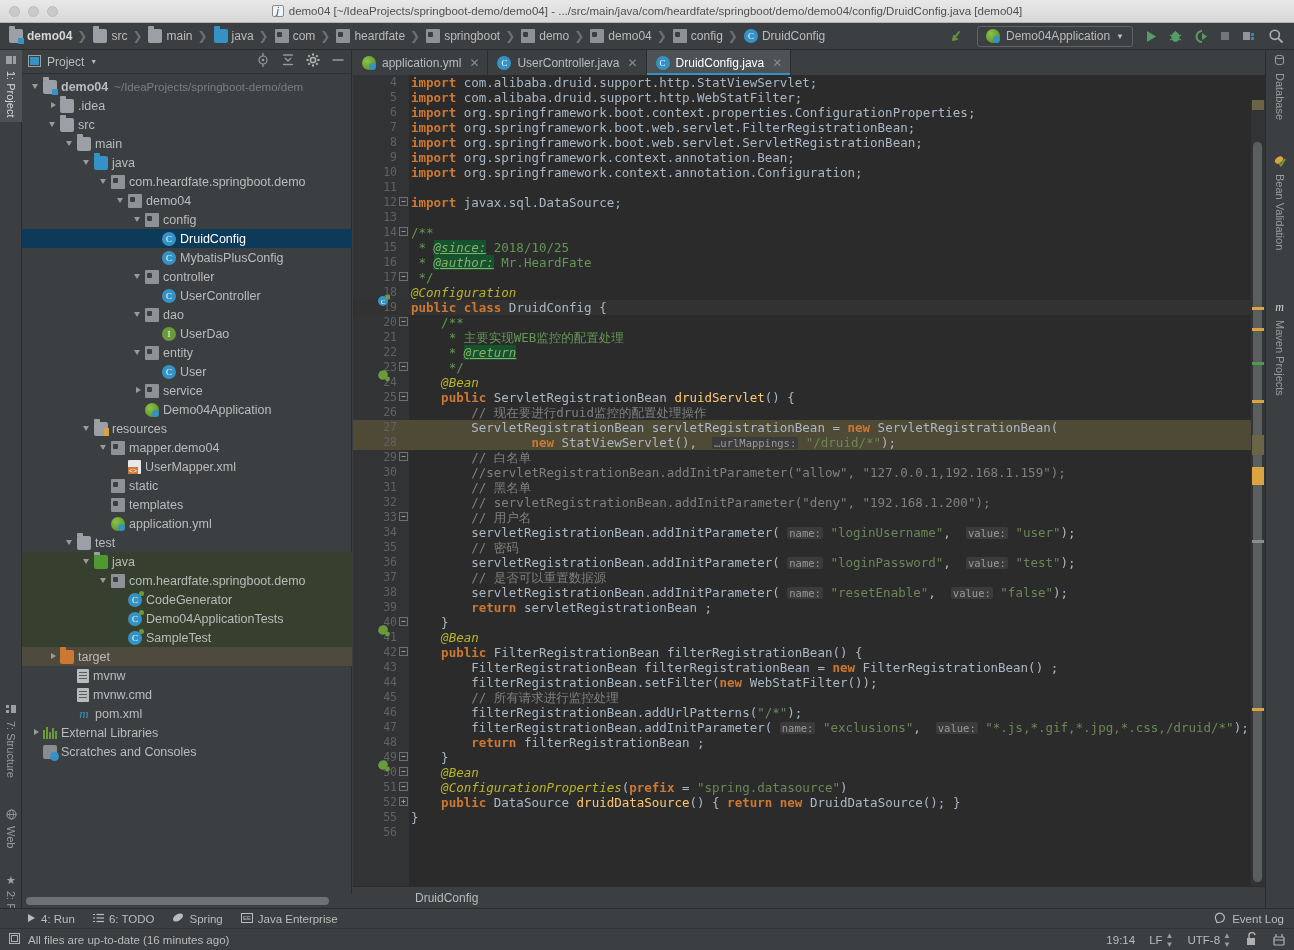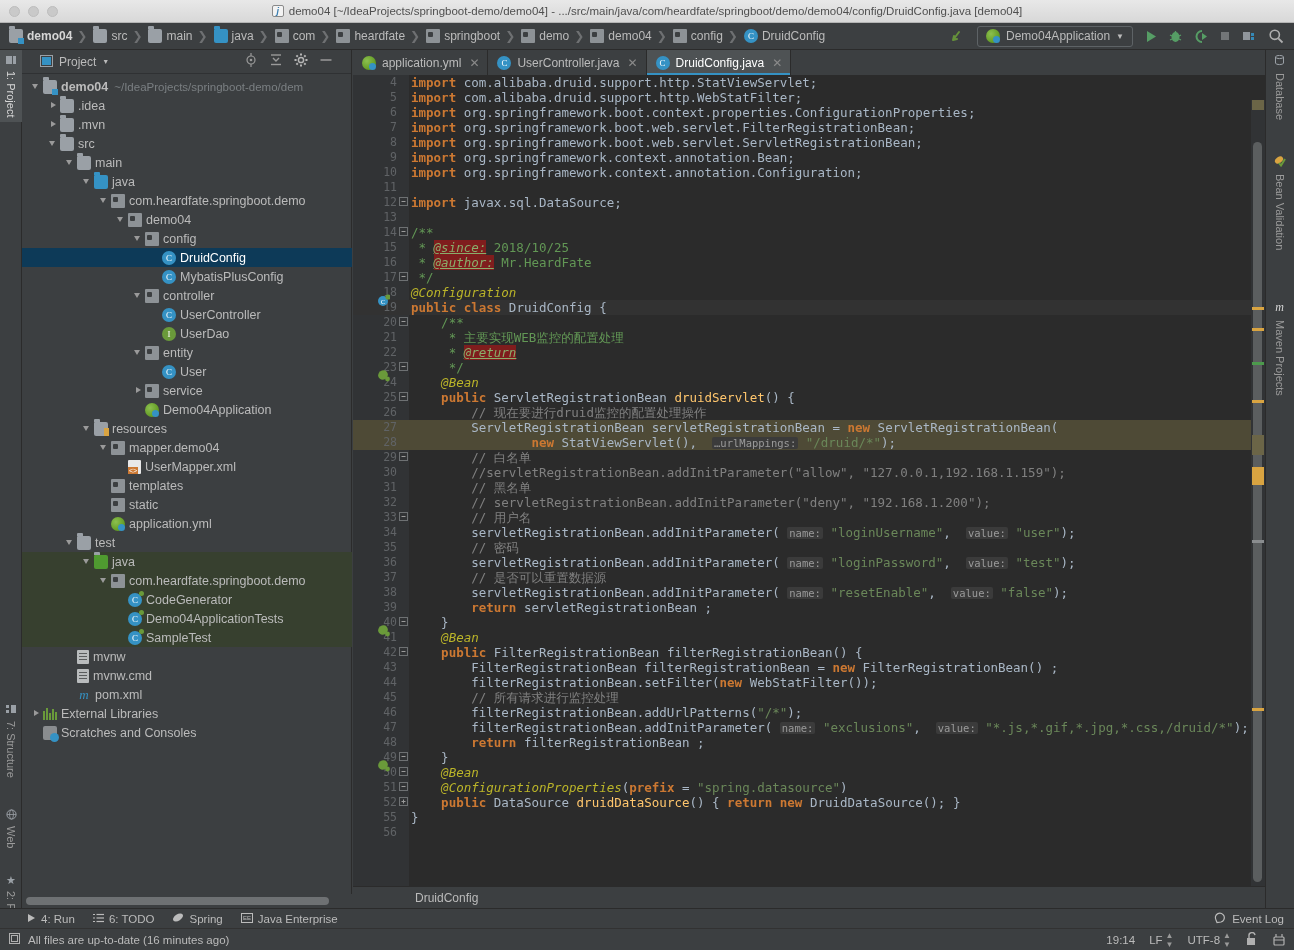--- a/index.html
+++ b/index.html
@@ -97,21 +97,21 @@
     padding:4px 4px; display:flex; align-items:center; gap:4px;
   }
   .vtab.active { background:#4e5254; color:#d6d6d6; }
 
   
   .project-panel {
     position:absolute; top:50px; left:22px; width:330px; height:858px;
     background:#3c3f41; border-right:1px solid #2b2b2b;
   }
   .panel-head {
-    height:24px; display:flex; align-items:center; padding:0 18px;
+    height:24px; display:flex; align-items:center; padding:0 6px;
     background:#3c3f41; border-bottom:1px solid #2f3133;text-align:right;
   }
   .panel-title { font-size:12px; color:#bbbbbb; margin-left:6px; }
   .panel-head-icons { margin-left:auto; display:flex; align-items:center; gap:11px; color:#9a9a9a; }
   .tree { position:absolute; top:24px; left:0; width:330px; height:820px; overflow:hidden; padding-top:3px; }
   .trow {
     height:19px; display:flex; align-items:center; font-size:12.5px; color:#bbbbbb;
     white-space:nowrap; padding-left:4px;
   }
   .trow.sel { background:#0d3a58; color:#ffffff; }
@@ -182,21 +182,21 @@
     position:absolute; left:0; width:44px; text-align:right; color:#606366; font-size:11.5px;
   }
   .ln .txt { position:absolute; left:58px; color:#a9b7c6; }
   .ln.hl { background:#323232; }
   .ln.sel-band { background:#4e4a36; }
 
   .kw { color:#cc7832; font-weight:bold; }
   .str { color:#6a8759; }
   .cmt { color:#808080; }
   .doc { color:#629755; }
-  .doctag { color:#8aad6b; background:#7f1d1d; font-style:italic; text-decoration:underline; }
+  .doctag { color:#8aad6b; background:#14532d; font-style:italic; text-decoration:underline; }
   .ann { color:#bbb529;font-style:italic; }
   .mth { color:#ffc66d; }
   .hint { color:#9a9a9a; background:#3b3b3b; font-size:10.5px; border-radius:2px; padding:0 2px; }
   .sel { background:#214283; }
 
   .fold {
     position:absolute; left:46px; width:10px; height:10px; color:#808080; font-size:9px;
   }
   .gmark { position:absolute; left:24px; width:13px; height:13px; }
 
@@ -474,26 +474,20 @@
           <span class="tpath">~/IdeaProjects/springboot-demo/dem</span>
         </div>
         <div class="trow">
           <span style="display:inline-block;width:21px"></span>
           <span class="twist closed"></span>
           <span class="ic ic-folder"></span>
           <span class="tlabel">.idea</span>
         </div>
         <div class="trow">
           <span style="display:inline-block;width:21px"></span>
-          <span class="twist closed"></span>
-          <span class="ic ic-folder"></span>
-          <span class="tlabel">.mvn</span>
-        </div>
-        <div class="trow">
-          <span style="display:inline-block;width:21px"></span>
           <span class="twist open"></span>
           <span class="ic ic-folder"></span>
           <span class="tlabel">src</span>
         </div>
         <div class="trow">
           <span style="display:inline-block;width:38px"></span>
           <span class="twist open"></span>
           <span class="ic ic-folder"></span>
           <span class="tlabel">main</span>
         </div>
@@ -539,20 +533,26 @@
           <span class="ic ic-pkg"></span>
           <span class="tlabel">controller</span>
         </div>
         <div class="trow">
           <span style="display:inline-block;width:123px"></span>
           <span class="twist"></span>
           <span class="ic-class">C</span>
           <span class="tlabel">UserController</span>
         </div>
         <div class="trow">
+          <span style="display:inline-block;width:106px"></span>
+          <span class="twist open"></span>
+          <span class="ic ic-pkg"></span>
+          <span class="tlabel">dao</span>
+        </div>
+        <div class="trow">
           <span style="display:inline-block;width:123px"></span>
           <span class="twist"></span>
           <span class="ic-iface">I</span>
           <span class="tlabel">UserDao</span>
         </div>
         <div class="trow">
           <span style="display:inline-block;width:106px"></span>
           <span class="twist open"></span>
           <span class="ic ic-pkg"></span>
           <span class="tlabel">entity</span>
@@ -590,27 +590,27 @@
         <div class="trow">
           <span style="display:inline-block;width:89px"></span>
           <span class="twist"></span>
           <span class="ic-xml"></span>
           <span class="tlabel">UserMapper.xml</span>
         </div>
         <div class="trow">
           <span style="display:inline-block;width:72px"></span>
           <span class="twist"></span>
           <span class="ic ic-pkg"></span>
+          <span class="tlabel">static</span>
+        </div>
+        <div class="trow">
+          <span style="display:inline-block;width:72px"></span>
+          <span class="twist"></span>
+          <span class="ic ic-pkg"></span>
           <span class="tlabel">templates</span>
-        </div>
-        <div class="trow">
-          <span style="display:inline-block;width:72px"></span>
-          <span class="twist"></span>
-          <span class="ic ic-pkg"></span>
-          <span class="tlabel">static</span>
         </div>
         <div class="trow">
           <span style="display:inline-block;width:72px"></span>
           <span class="twist"></span>
           <span class="ic-spring"></span>
           <span class="tlabel">application.yml</span>
         </div>
         <div class="trow">
           <span style="display:inline-block;width:38px"></span>
           <span class="twist open"></span>
@@ -639,20 +639,26 @@
           <span style="display:inline-block;width:89px"></span>
           <span class="twist"></span>
           <span class="ic-class" style="position:relative">C<i style="position:absolute;right:-2px;top:-2px;width:5px;height:5px;background:#6a9a3a;border-radius:50%"></i></span>
           <span class="tlabel">Demo04ApplicationTests</span>
         </div>
         <div class="trow green">
           <span style="display:inline-block;width:89px"></span>
           <span class="twist"></span>
           <span class="ic-class" style="position:relative">C<i style="position:absolute;right:-2px;top:-2px;width:5px;height:5px;background:#6a9a3a;border-radius:50%"></i></span>
           <span class="tlabel">SampleTest</span>
+        </div>
+        <div class="trow tan">
+          <span style="display:inline-block;width:21px"></span>
+          <span class="twist closed"></span>
+          <span class="ic ic-folder orange"></span>
+          <span class="tlabel">target</span>
         </div>
         <div class="trow">
           <span style="display:inline-block;width:38px"></span>
           <span class="twist"></span>
           <span class="ic-file"></span>
           <span class="tlabel">mvnw</span>
         </div>
         <div class="trow">
           <span style="display:inline-block;width:38px"></span>
           <span class="twist"></span>

